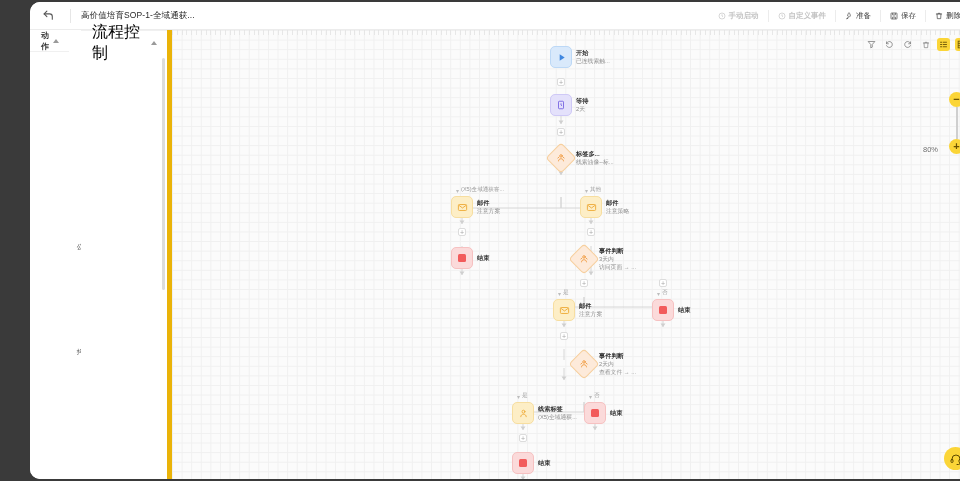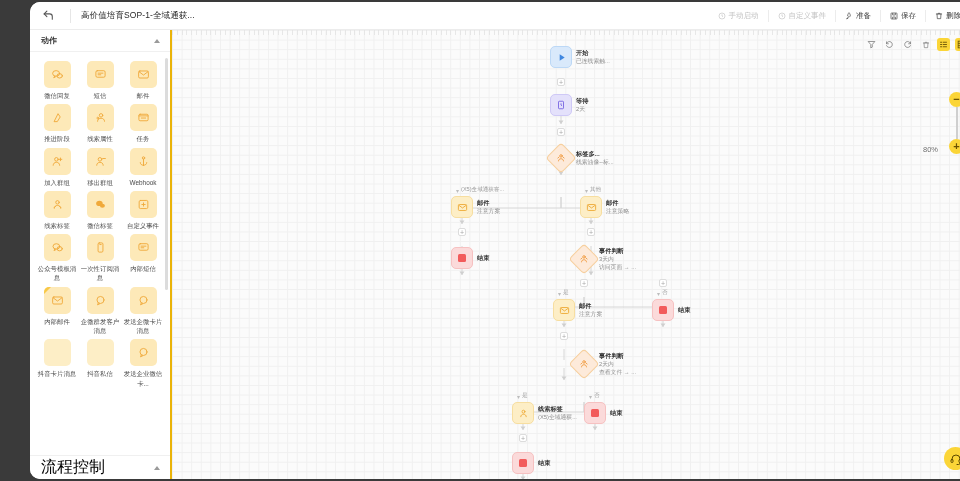--- a/index.html
+++ b/index.html
@@ -37,33 +37,33 @@
     font-size: 8.5px; color: #2b2b2b; letter-spacing: .1px;
     white-space: nowrap; overflow: hidden; text-overflow: ellipsis;
     max-width: 260px;
   }
   .tb-spacer { flex: 1; }
   .tb-btn {
     display: flex; align-items: center; gap: 3px;
     font-size: 7.5px; padding: 0 9px; height: 18px;
     color: #3d3d3d; cursor: pointer; white-space: nowrap;
   }
-  .tb-btn.disabled { color: #c3c3c3; cursor: default; }
+  .tb-btn.disabled { color: #c3c3c3; cursor: default; font-weight: bold; }
   .tb-btn svg { display: block; }
   .tb-div { width: 1px; height: 12px; background: #ececec; }
 
   
   .body { flex: 1; display: flex; min-height: 0; }
 
   
   .sidebar {
     width: 142px; min-width: 142px;
     background: #fff;
-    border-right: 2px solid #eab308;
-    display: flex; flex-direction: column;
+    border-right: 5px solid #eab308;
+    display: flex; flex-direction: row;
     position: relative;
   }
   .panel-head {
     height: 22px; min-height: 22px;
     display: flex; align-items: center; justify-content: space-between;
     padding: 0 10px 0 11px;
     border-bottom: 1px solid #f0f0f0;
     background: #fff;
   }
   .panel-head .ph-title { font-size: 8px; color: #333; font-weight: 600; }

